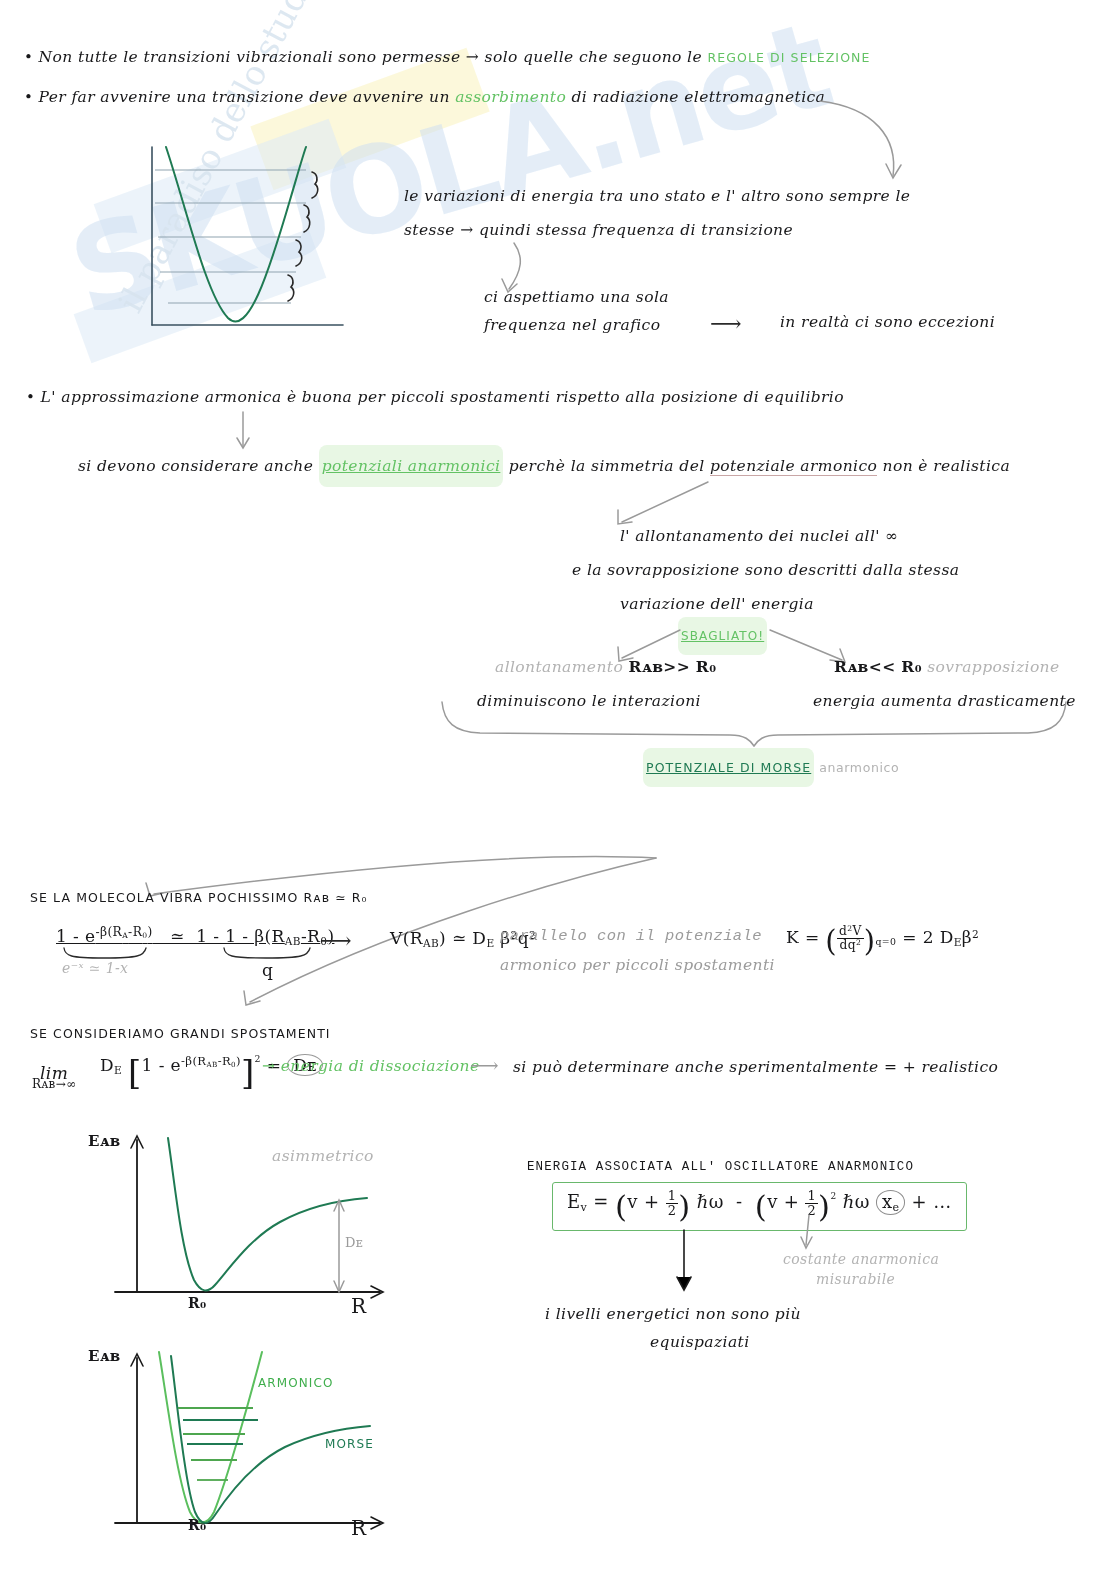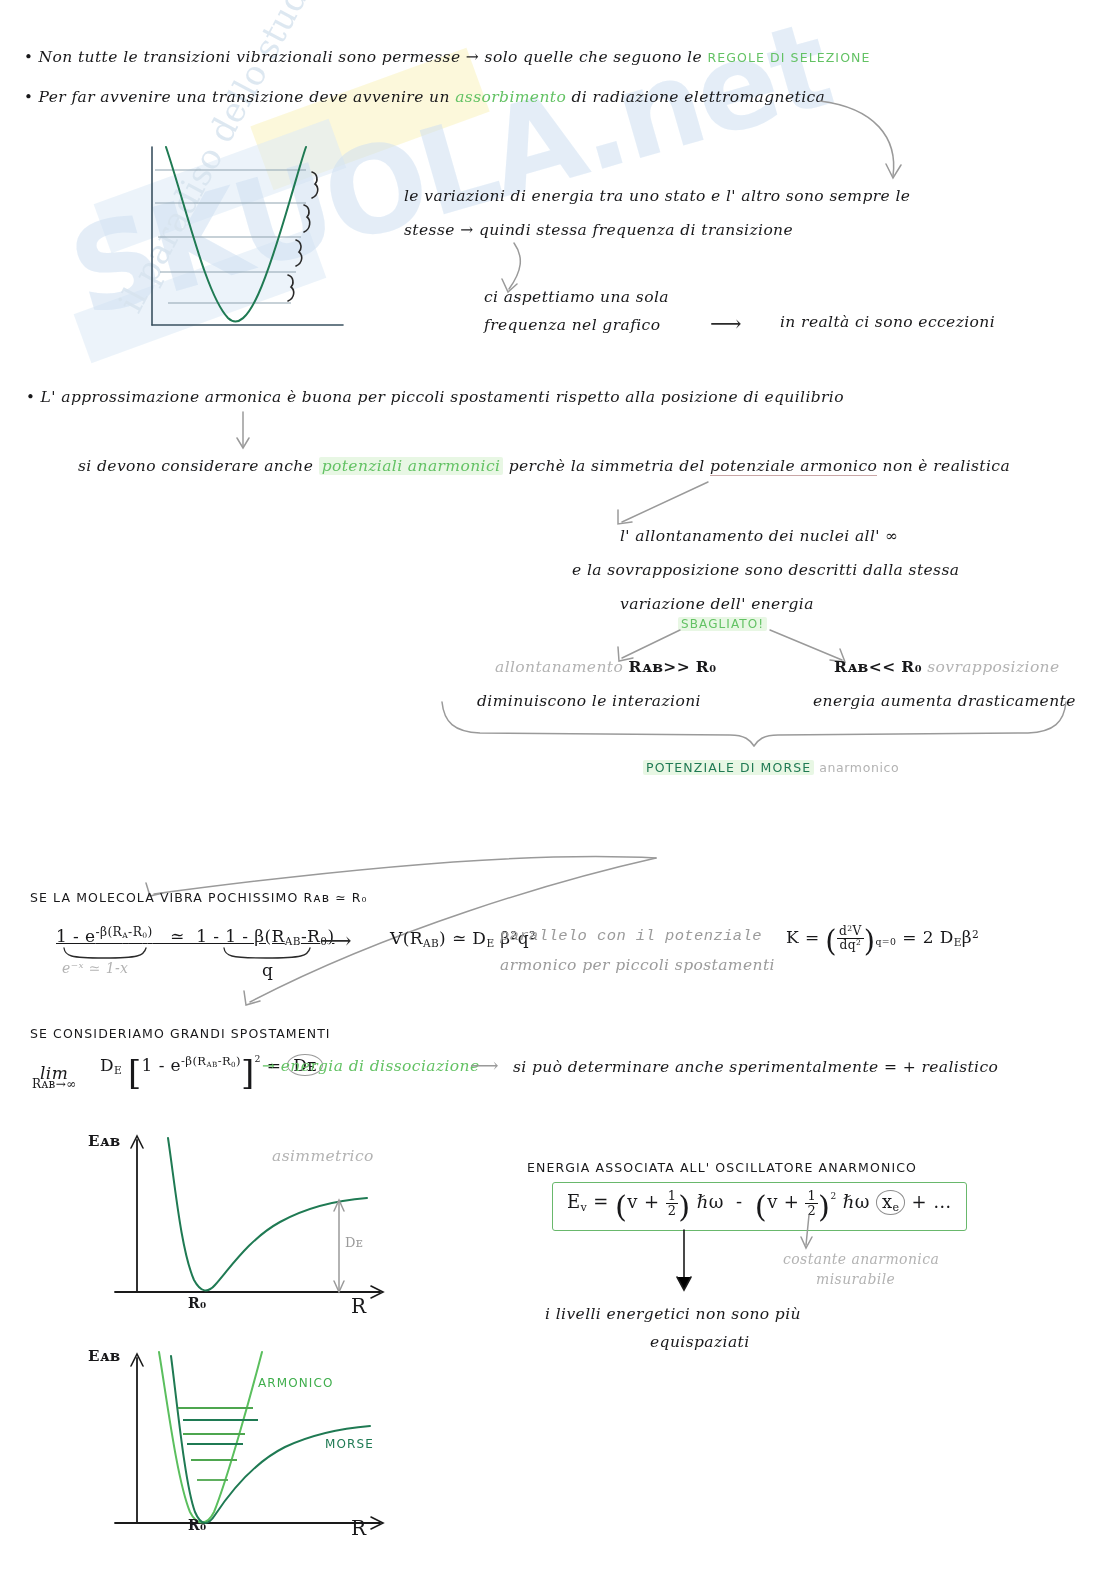--- a/index.html
+++ b/index.html
@@ -52,21 +52,21 @@
   }
   .green{color:#63c264;}
   .green-d{color:#1f7a53;}
   .green-b{color:#3fae4c;}
   .gray{color:#b3b3b3;}
   .gray2{color:#9b9b9b;}
 
   .bullet{font-style:normal;font-size:15px;}
 
   
-  .hl{background:#e8f7e4;padding:0 3px;border-radius:2px;}
+  .hl{background:#e8f7e4;padding:12px 3px;border-radius:8px;text-decoration:underline;}
   .formula-box{
     position:absolute;border:1.6px solid #69b86c;border-radius:3px;
     padding:6px 14px;background:#ffffff;
   }
   .circle-o{
     display:inline-block;border:1.5px solid #9a9a9a;border-radius:50%;
     padding:0 5px;
   }
   .underline-g{border-bottom:1.4px solid #c9a6a6;}
 
@@ -277,21 +277,21 @@
     <line class="gray-arrow" x1="224" y1="72" x2="224" y2="160"></line>
     <path class="gray-arrow" d="M219,81 L224,70 L229,81"></path>
     <path class="gray-arrow" d="M219,151 L224,162 L229,151"></path>
   </svg>
   <div class="hw math" style="left:88px;top:1132px;font-size:15px;font-weight:600;">Eᴀʙ</div>
   <div class="hw math" style="left:351px;top:1294px;font-size:20px;">R</div>
   <div class="hw math" style="left:188px;top:1295px;font-size:14px;font-weight:600;">R₀</div>
   <div class="hw math gray2" style="left:345px;top:1235px;font-size:13px;">Dᴇ</div>
   <div class="hw gray" style="left:272px;top:1147px;">asimmetrico</div>
 
-  <div class="hw caps" style="left:527px;top:1160px;">ENERGIA ASSOCIATA ALL' OSCILLATORE ANARMONICO</div>
+  <div class="hw caps" style="left:527px;top:1160px;font-family:Liberation Mono, monospace;">ENERGIA ASSOCIATA ALL' OSCILLATORE ANARMONICO</div>
 
   <div class="formula-box" style="left:552px;top:1182px;">
     <span class="hw math" style="position:static;font-size:18px;">
       E<sub>v</sub> = <span class="paren">(</span>v + <span class="frac"><span class="num">1</span><span class="den">2</span></span><span class="paren">)</span>
       ℏω &nbsp;-&nbsp;
       <span class="paren">(</span>v + <span class="frac"><span class="num">1</span><span class="den">2</span></span><span class="paren">)</span><sup style="font-size:.5em;vertical-align:1.0em;">2</sup>
       ℏω <span class="circle-o" style="border-color:#8d8d8d;">x<sub>e</sub></span> + …
     </span>
   </div>
 

